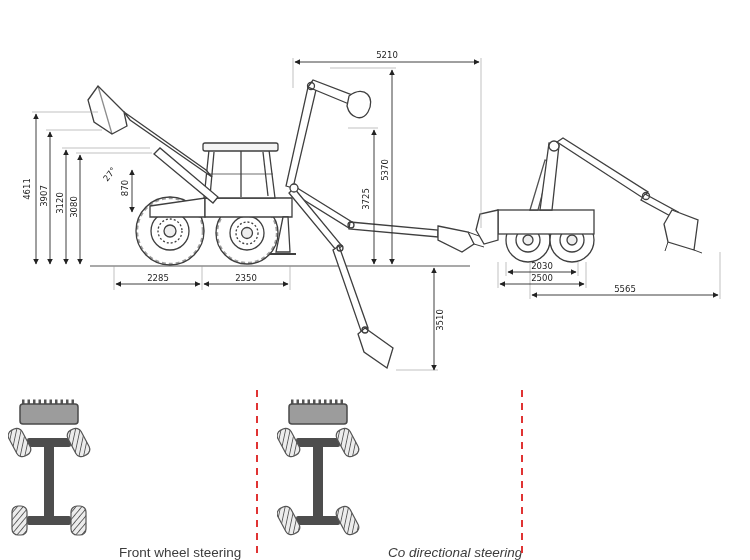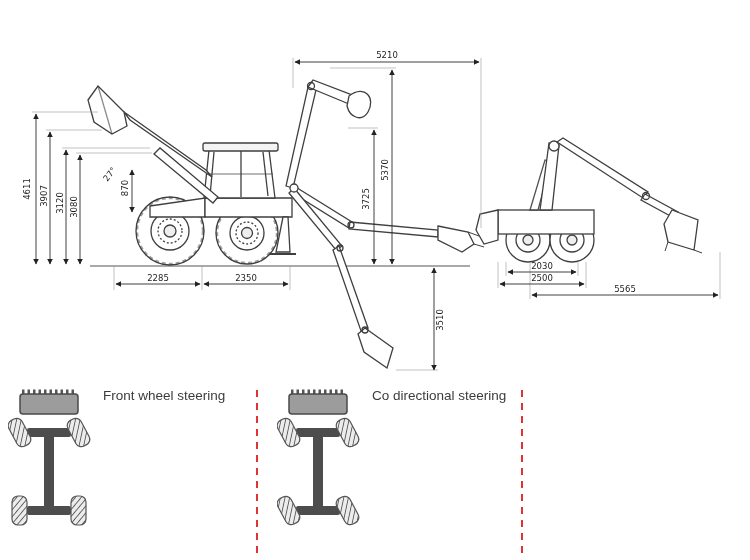--- a/index.html
+++ b/index.html
@@ -1,21 +1,21 @@
 <!DOCTYPE html>
 <html><head>
 <meta charset="utf-8">
 <style>
   * { margin:0; padding:0; box-sizing:border-box; }
   body { background:#fff; font-family:"Liberation Sans", sans-serif; }
   .canvas { position:relative; width:750px; height:560px; background:#ffffff; overflow:hidden; }
   .main-svg { position:absolute; top:0; left:0; }
   .dim { font:8.5px "DejaVu Sans", sans-serif; fill:#1e1e1e; stroke:none; }
   .steering-row { position:absolute; top:388px; left:0; width:750px; height:172px; display:flex; align-items:center; }
-  .steer-col { display:flex; align-items:flex-start; height:100%; }
+  .steer-col { display:flex; align-items:flex-end; height:100%;gap:16px; }
   .steer-col .steer-svg { flex:0 0 auto; }
   .steer-label { font-size:13.5px; color:#3c3c3c; margin-left:10px; white-space:nowrap; }
   .separator { position:absolute; top:390px; width:2px; height:166px;
                background:repeating-linear-gradient(to bottom,#e03333 0 7px,transparent 7px 13px); }
   .sep-1 { left:256px; } .sep-2 { left:521px; }
 </style>
 </head>
 <body>
 
 <div class="canvas">
@@ -176,21 +176,21 @@
         <rect x="36" y="40" width="10" height="87" rx="2" fill="#4d4d4d"></rect>
         <rect x="4" y="30" width="15" height="29" rx="6" fill="url(#tread)" stroke="#555" stroke-width="1.2" transform="rotate(-28 11.5 44.5)"></rect>
         <rect x="63" y="30" width="15" height="29" rx="6" fill="url(#tread)" stroke="#555" stroke-width="1.2" transform="rotate(-28 70.5 44.5)"></rect>
         <rect x="4" y="108" width="15" height="29" rx="6" fill="url(#tread)" stroke="#555" stroke-width="1.2"></rect>
         <rect x="63" y="108" width="15" height="29" rx="6" fill="url(#tread)" stroke="#555" stroke-width="1.2"></rect>
       </svg>
       <span class="steer-label">Front wheel steering</span>
     </div>
 
 
-    <div class="steer-col" style="flex:1; padding-left:22px;">
+    <div class="steer-col" style="flex:1; padding-left:22px;font-style:italic;">
       <svg class="steer-svg" width="85" height="162" viewBox="0 0 85 162">
         <path d="M14,5 h54" stroke="#555" stroke-width="7" stroke-dasharray="2.5 3"></path>
         <rect x="12" y="6" width="58" height="20" rx="3" fill="#9c9c9c" stroke="#4a4a4a" stroke-width="1.5"></rect>
         <rect x="19" y="40" width="44" height="9" rx="2" fill="#4d4d4d"></rect>
         <rect x="19" y="118" width="44" height="9" rx="2" fill="#4d4d4d"></rect>
         <rect x="36" y="40" width="10" height="87" rx="2" fill="#4d4d4d"></rect>
         <rect x="4" y="30" width="15" height="29" rx="6" fill="url(#tread)" stroke="#555" stroke-width="1.2" transform="rotate(-28 11.5 44.5)"></rect>
         <rect x="63" y="30" width="15" height="29" rx="6" fill="url(#tread)" stroke="#555" stroke-width="1.2" transform="rotate(-28 70.5 44.5)"></rect>
         <rect x="4" y="108" width="15" height="29" rx="6" fill="url(#tread)" stroke="#555" stroke-width="1.2" transform="rotate(-28 11.5 122.5)"></rect>
         <rect x="63" y="108" width="15" height="29" rx="6" fill="url(#tread)" stroke="#555" stroke-width="1.2" transform="rotate(-28 70.5 122.5)"></rect>

